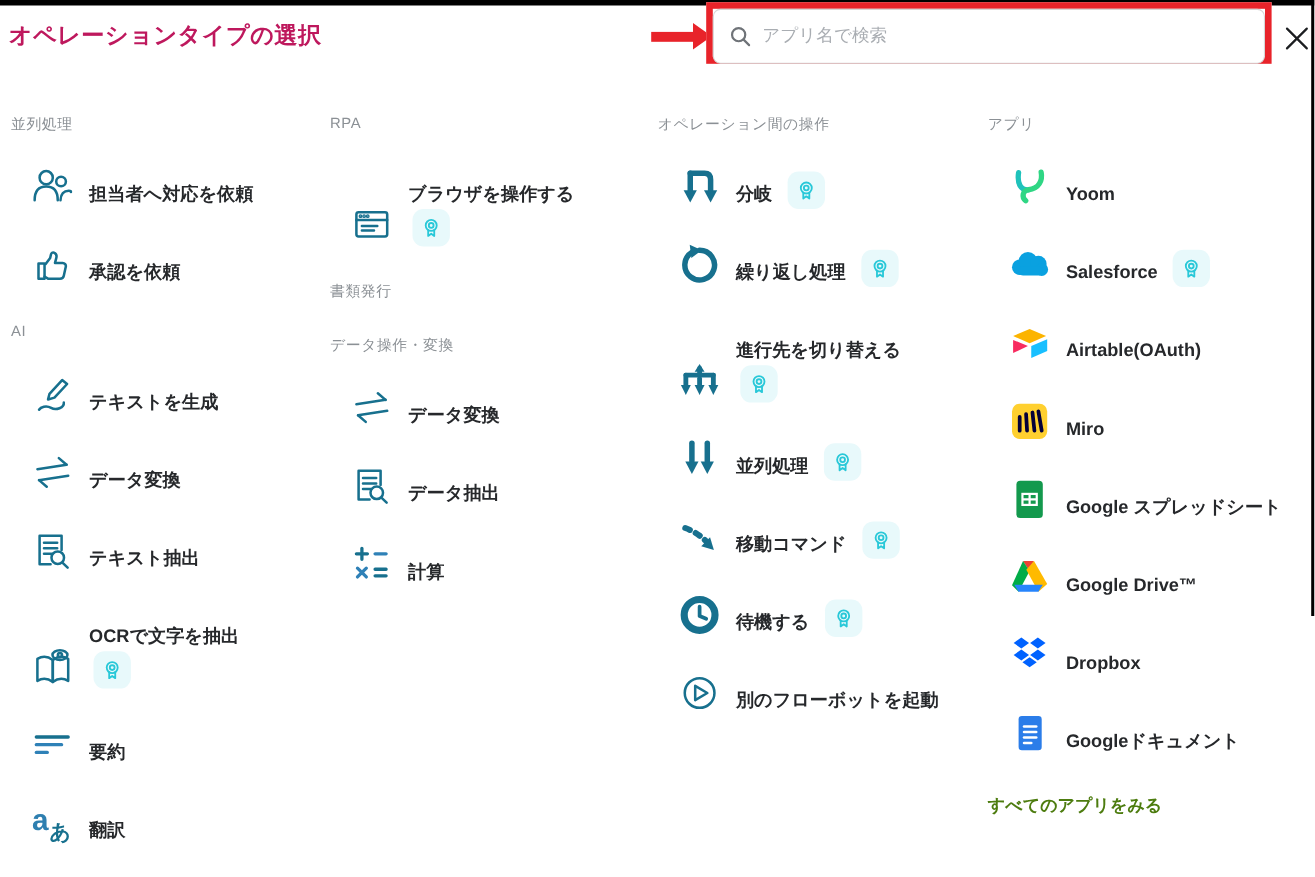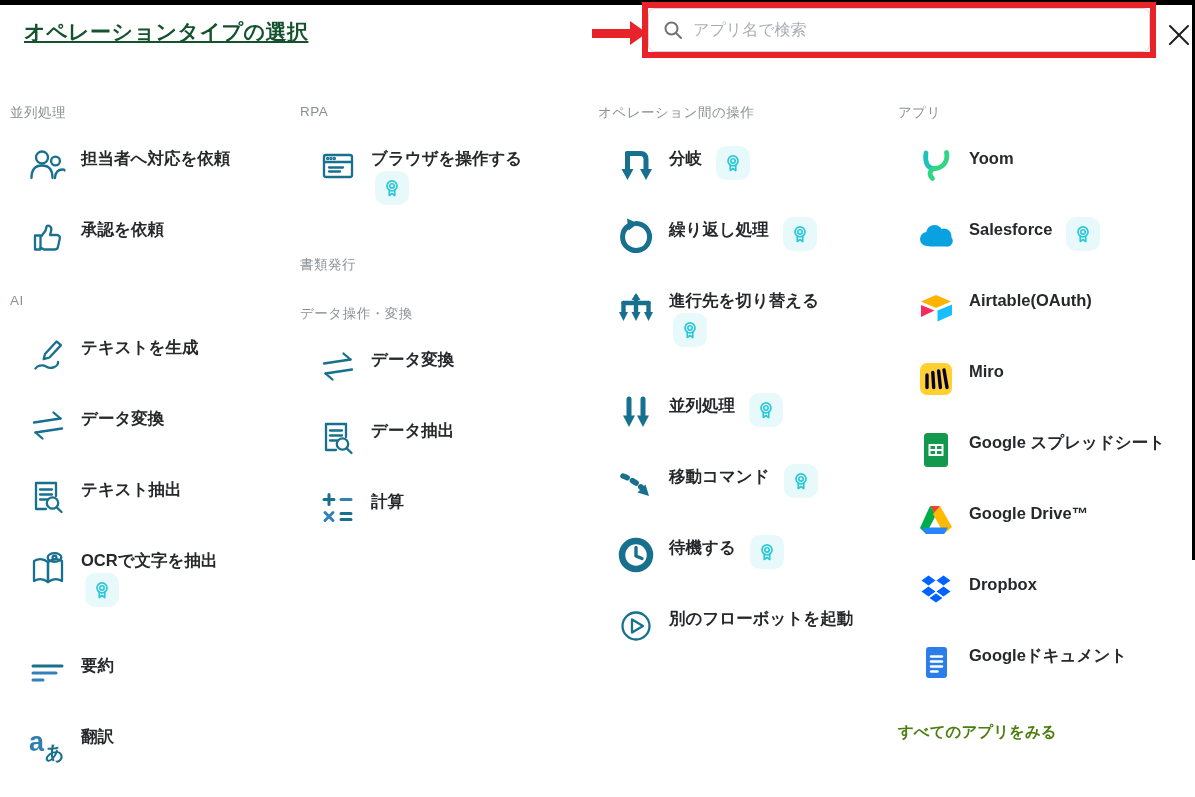--- a/index.html
+++ b/index.html
@@ -4,48 +4,48 @@
 <style>
   * { margin:0; padding:0; box-sizing:border-box; }
   html,body { width:1195px; height:797px; background:#ffffff; overflow:hidden;
               font-family:"Liberation Sans","DejaVu Sans",sans-serif; }
   .page { position:relative; width:1195px; height:797px; background:#fff; }
 
   
   .top-border { position:absolute; left:0; top:0; width:1195px; height:5px; background:#000; }
   .right-border { position:absolute; right:0; top:0; width:3px; height:560px; background:#000; }
 
-  .title { position:absolute; left:24px; top:18px; font-size:21px; font-weight:700; color:#14532d; letter-spacing:.5px;text-decoration:underline; }
+  .title { position:absolute; left:8px; top:18px; font-size:21px; font-weight:700; color:#be185d; letter-spacing:.5px; }
 
   
   .arrow-body { position:absolute; left:592px; top:29px; width:42px; height:9px; background:#e8232a; }
   .arrow-head { position:absolute; left:630px; top:21px; width:0; height:0;
                 border-top:12px solid transparent; border-bottom:12px solid transparent; border-left:17px solid #e8232a; }
   .red-box { position:absolute; left:642px; top:2px; width:514px; height:56px; border:6px solid #e8232a; background:#fff; }
 
-  .searchbox { position:absolute; left:0; top:0; width:502px; height:44px; border:1px solid #d6d6d6; border-radius:7px;
+  .searchbox { position:absolute; left:0; top:0; width:502px; height:50px; border:1px solid #d6d6d6; border-radius:7px;
                display:flex; align-items:center; padding-left:14px; background:#fff; }
   .searchbox svg { flex:0 0 auto; margin-right:10px; }
   .searchbox input { border:none; outline:none; font-size:16px; color:#333; width:420px; background:transparent;
                      font-family:"Liberation Sans","DejaVu Sans",sans-serif; }
   .searchbox input::placeholder { color:#a9adb2; }
 
   .close-btn { position:absolute; left:1162px; top:18px; width:34px; height:34px; display:flex; align-items:center;
                justify-content:center; cursor:pointer; background:transparent; border:none; }
 
   .col { position:absolute; top:104px; }
   .col1 { left:10px;  width:278px; }
   .col2 { left:300px; width:292px; }
   .col3 { left:598px; width:298px; }
   .col4 { left:898px; width:290px; }
 
   .sec-title { font-size:13.5px; color:#8b9095; font-weight:500; height:17px; margin-bottom:25px; letter-spacing:.5px; }
   .sec-title.later { margin-top:32px; }
 
-  .item { display:flex; align-items:flex-start; min-height:44px; margin-bottom:27px; padding-left:18px; cursor:pointer; }
+  .item { display:flex; align-items:flex-end; min-height:44px; margin-bottom:27px; padding-left:18px; cursor:pointer; }
   .ic { width:40px; height:40px; flex:0 0 40px; display:flex; align-items:center; justify-content:center; }
   .ic svg { display:block; }
   .o { stroke:#17708e; fill:none; stroke-width:2.3; stroke-linecap:round; stroke-linejoin:round; }
   .lbl { font-size:16.5px; font-weight:700; color:#26282b; margin-left:13px; line-height:1.5; }
   .badge { width:34px; height:34px; border-radius:10px; background:#e8f9fb; display:flex; align-items:center;
            justify-content:center; margin-left:14px; flex:0 0 34px; }
   .item.stacked { min-height:78px; }
   .item.stacked .right { display:flex; flex-direction:column; margin-left:13px; }
   .item.stacked .right .lbl { margin-left:0; }
   .item.stacked .right .badge { margin-left:4px; }

